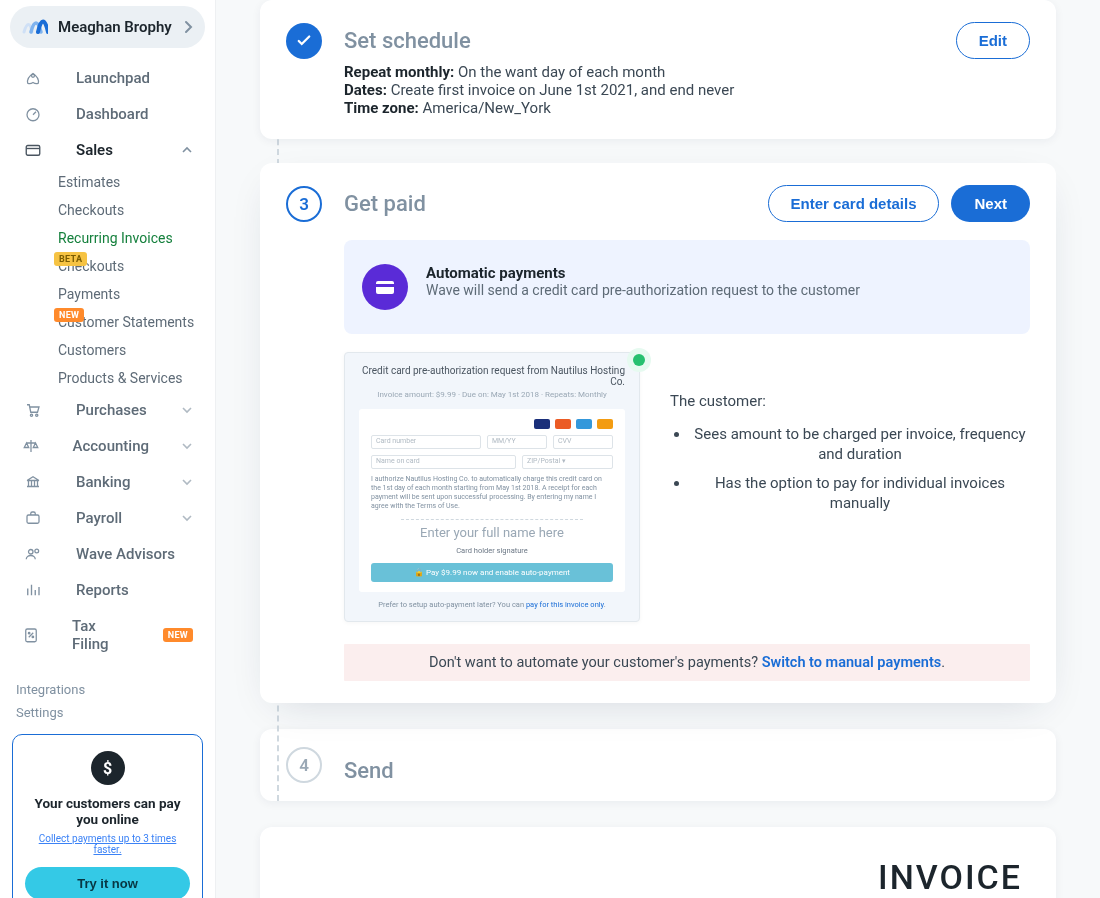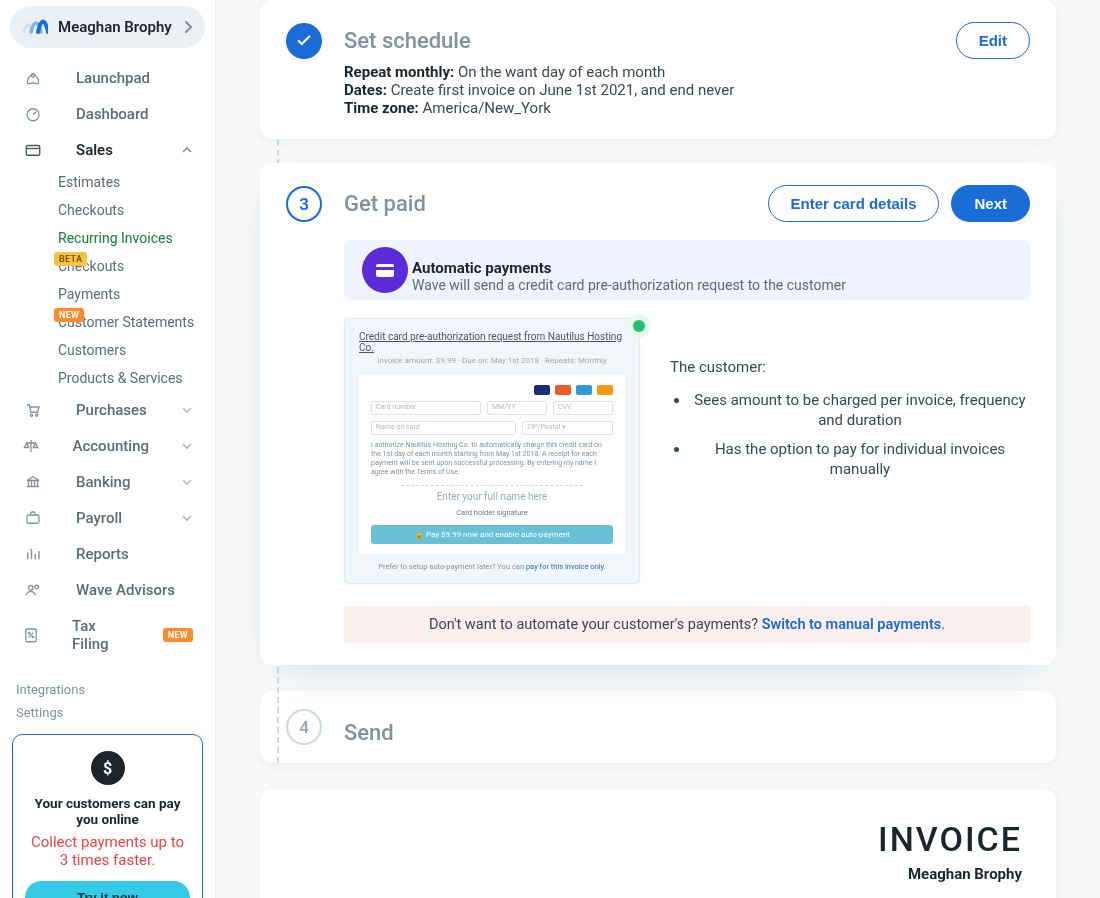--- a/index.html
+++ b/index.html
@@ -22,56 +22,56 @@
   .badge { position:absolute; left:8px; }
   .sub-row { position:relative; }
   .tag { font-size:9px; font-weight:700; padding:2px 5px; border-radius:3px; color:#fff; letter-spacing:0.3px; }
   .tag.beta { background:#f6c343; color:#7a5c00; }
   .tag.new { background:#ff8a2b; }
   .divider { height:1px; background:#eef0f2; margin:8px 10px; }
   .side-small { font-size:13px; color:#8091a1; padding:4px 12px; cursor:pointer; }
   .promo { margin:10px 8px 0 8px; border:1.5px solid #1a6dd6; border-radius:10px; padding:16px 12px 14px 12px; text-align:center; }
   .promo .coin { width:34px; height:34px; border-radius:50%; background:#1c252c; color:#fff; display:flex; align-items:center; justify-content:center; margin:0 auto 10px auto; font-weight:700; }
   .promo h4 { font-size:13.5px; font-weight:700; margin-bottom:6px; }
-  .promo p { font-size:15px; color:#ef4444; margin-bottom:12px; }
+  .promo p { font-size:10px; color:#3b82f6; margin-bottom:12px;text-decoration:underline; }
   .promo .try { background:#34c9e6; border:none; border-radius:20px; padding:9px 24px; font-size:13px; font-weight:600; color:#073642; cursor:pointer; width:100%; }
   
   .main { flex:1; background:#f7f9fa; padding:0 44px 0 44px; overflow:auto; position:relative; }
   .timeline { position:relative; }
   .timeline::before { content:""; position:absolute; left:17px; top:0; bottom:0; border-left:2px dashed #cfd8df; }
   .card { background:#fff; border-radius:12px; box-shadow:0 12px 40px -16px rgba(20,40,70,.18); margin:12px 0 26px 0; padding:22px 26px; position:relative; }
   .card.light { box-shadow:0 2px 10px rgba(20,40,70,.06); margin-bottom:24px; }
   .step-row { display:flex; align-items:flex-end; gap:22px; }
   .step-circle { width:36px; height:36px; border-radius:50%; display:flex; align-items:center; justify-content:center; font-size:17px; font-weight:600; flex:0 0 36px; z-index:1; position:relative; }
   .step-circle.done { background:#1a6dd6; color:#fff; }
   .step-circle.current { background:#fff; border:2px solid #1a6dd6; color:#1a6dd6; }
   .step-circle.pending { background:#fff; border:2px solid #cfd8df; color:#9aa8b5; }
   .step-title { font-size:22px; color:#8091a1; font-weight:500; }
   .step-head { display:flex; align-items:center; width:100%; }
   .step-head .actions { margin-left:auto; display:flex; gap:12px; }
   .btn { border-radius:22px; padding:9px 22px; font-size:15px; font-weight:600; cursor:pointer; border:1.5px solid transparent; }
   .btn.primary { background:#1a6dd6; color:#fff; }
   .btn.outline { background:#fff; color:#1a6dd6; border-color:#1a6dd6; }
   .sched-body { margin-left:58px; margin-top:4px; font-size:15px; color:#3b4854; }
   .sched-body b { font-weight:700; color:#1c252c; }
-  .info-banner { background:#eef3ff; border-radius:8px; padding:7px 18px; display:flex; gap:4px; align-items:flex-end; margin:18px 0 0 58px; }
+  .info-banner { background:#eef3ff; border-radius:8px; padding:24px 18px; display:flex; gap:18px; align-items:flex-start; margin:18px 0 0 58px; }
   .cc-ico { width:46px; height:46px; border-radius:50%; background:#5a2bd7; display:flex; align-items:center; justify-content:center; flex:0 0 46px; }
   .banner-text .t { font-weight:700; color:#1c252c; font-size:15px; }
   .banner-text .d { font-size:14px; color:#5e6b77; }
   .preview-row { display:flex; gap:30px; margin:18px 0 0 58px; align-items:flex-start; position:relative; }
   .preview-img { width:296px; background:#f2f6fb; border:1px solid #e2e8ed; border-radius:4px; padding:12px 14px; font-size:9px; color:#6b7785; box-shadow:0 1px 4px rgba(0,0,0,.04); position:relative; }
-  .preview-img .pv-title { text-align:left; font-size:10px; color:#4a5560; margin-bottom:3px;text-decoration:underline; }
+  .preview-img .pv-title { text-align:right; font-size:10px; color:#4a5560; margin-bottom:3px; }
   .preview-img .pv-sub { text-align:center; font-size:8px; color:#9aa8b5; margin-bottom:10px; }
   .pv-panel { background:#fff; border-radius:3px; padding:10px 12px; }
   .brands { display:flex; gap:5px; justify-content:flex-end; margin-bottom:6px; }
   .brand { width:16px; height:10px; border-radius:2px; }
   .pv-fields { display:flex; gap:6px; margin-bottom:6px; }
   .pv-f { border:1px solid #dde3e8; border-radius:2px; height:14px; flex:1; font-size:7px; color:#b0bac3; padding:1px 4px; }
   .pv-text { font-size:7px; color:#8091a1; line-height:1.3; margin:6px 0; }
-  .pv-sign { text-align:center; font-size:10px; color:#9aa8b5; border-top:1px dashed #cfd8df; padding-top:5px; margin:8px 30px 6px 30px; }
+  .pv-sign { text-align:center; font-size:13px; color:#9aa8b5; border-top:1px dashed #cfd8df; padding-top:5px; margin:8px 30px 6px 30px; }
   .pv-sign2 { text-align:center; font-size:7.5px; color:#6b7785; margin-bottom:8px; }
   .pv-cta { background:#69c1d8; color:#fff; text-align:center; border-radius:3px; padding:5px; font-size:8px; }
   .pv-foot { text-align:center; font-size:7.5px; color:#8091a1; margin-top:8px; }
   .pv-foot a { color:#1a6dd6; }
   .green-dot { position:absolute; right:-12px; top:-5px; width:24px; height:24px; border-radius:50%; background:#e6faf0; display:flex; align-items:center; justify-content:center; }
   .green-dot::after { content:""; width:12px; height:12px; border-radius:50%; background:#27c06f; }
   .cust-col { flex:1; padding-top:40px; }
   .cust-col .hd { font-size:15px; color:#3b4854; margin-bottom:14px; }
   .cust-col ul { padding-left:20px; font-size:15px; color:#3b4854;text-align:center; }
   .cust-col li { margin-bottom:8px; line-height:1.35; }
@@ -221,35 +221,35 @@
         </span>
       <span>Payroll</span>
       <span class="chev-r">
           <svg width="12" height="12" viewBox="0 0 12 12">
             <path d="M2 4 L6 8 L10 4" stroke="#b0bac3" stroke-width="1.6" fill="none"></path>
           </svg>
         </span>
     </div>
     <div class="nav-item top">
       <span class="ico">
-          <svg width="18" height="18" viewBox="0 0 24 24" fill="none" stroke="#8091a1" stroke-width="1.8">
-            <path d="M5 19V10M10 19V5M15 19v-7M20 19V8"></path>
-          </svg>
-        </span>
-      <span>Reports</span>
-    </div>
-    <div class="nav-item top">
-      <span class="ico">
           <svg width="18" height="18" viewBox="0 0 24 24" fill="none" stroke="#8091a1" stroke-width="1.7">
             <circle cx="9" cy="9" r="3"></circle>
             <path d="M3 19c0-3 3-5 6-5s6 2 6 5"></path>
             <circle cx="17" cy="8" r="2.5"></circle>
           </svg>
         </span>
       <span>Wave Advisors</span>
+    </div>
+    <div class="nav-item top">
+      <span class="ico">
+          <svg width="18" height="18" viewBox="0 0 24 24" fill="none" stroke="#8091a1" stroke-width="1.8">
+            <path d="M5 19V10M10 19V5M15 19v-7M20 19V8"></path>
+          </svg>
+        </span>
+      <span>Reports</span>
     </div>
     <div class="nav-item top">
       <span class="ico">
           <svg width="18" height="18" viewBox="0 0 24 24" fill="none" stroke="#8091a1" stroke-width="1.7">
             <rect x="5" y="4" width="14" height="17" rx="2"></rect>
             <path d="M9 15l6-6"></path>
             <circle cx="9.5" cy="9.5" r="1"></circle>
             <circle cx="14.5" cy="14.5" r="1"></circle>
           </svg>
         </span>

